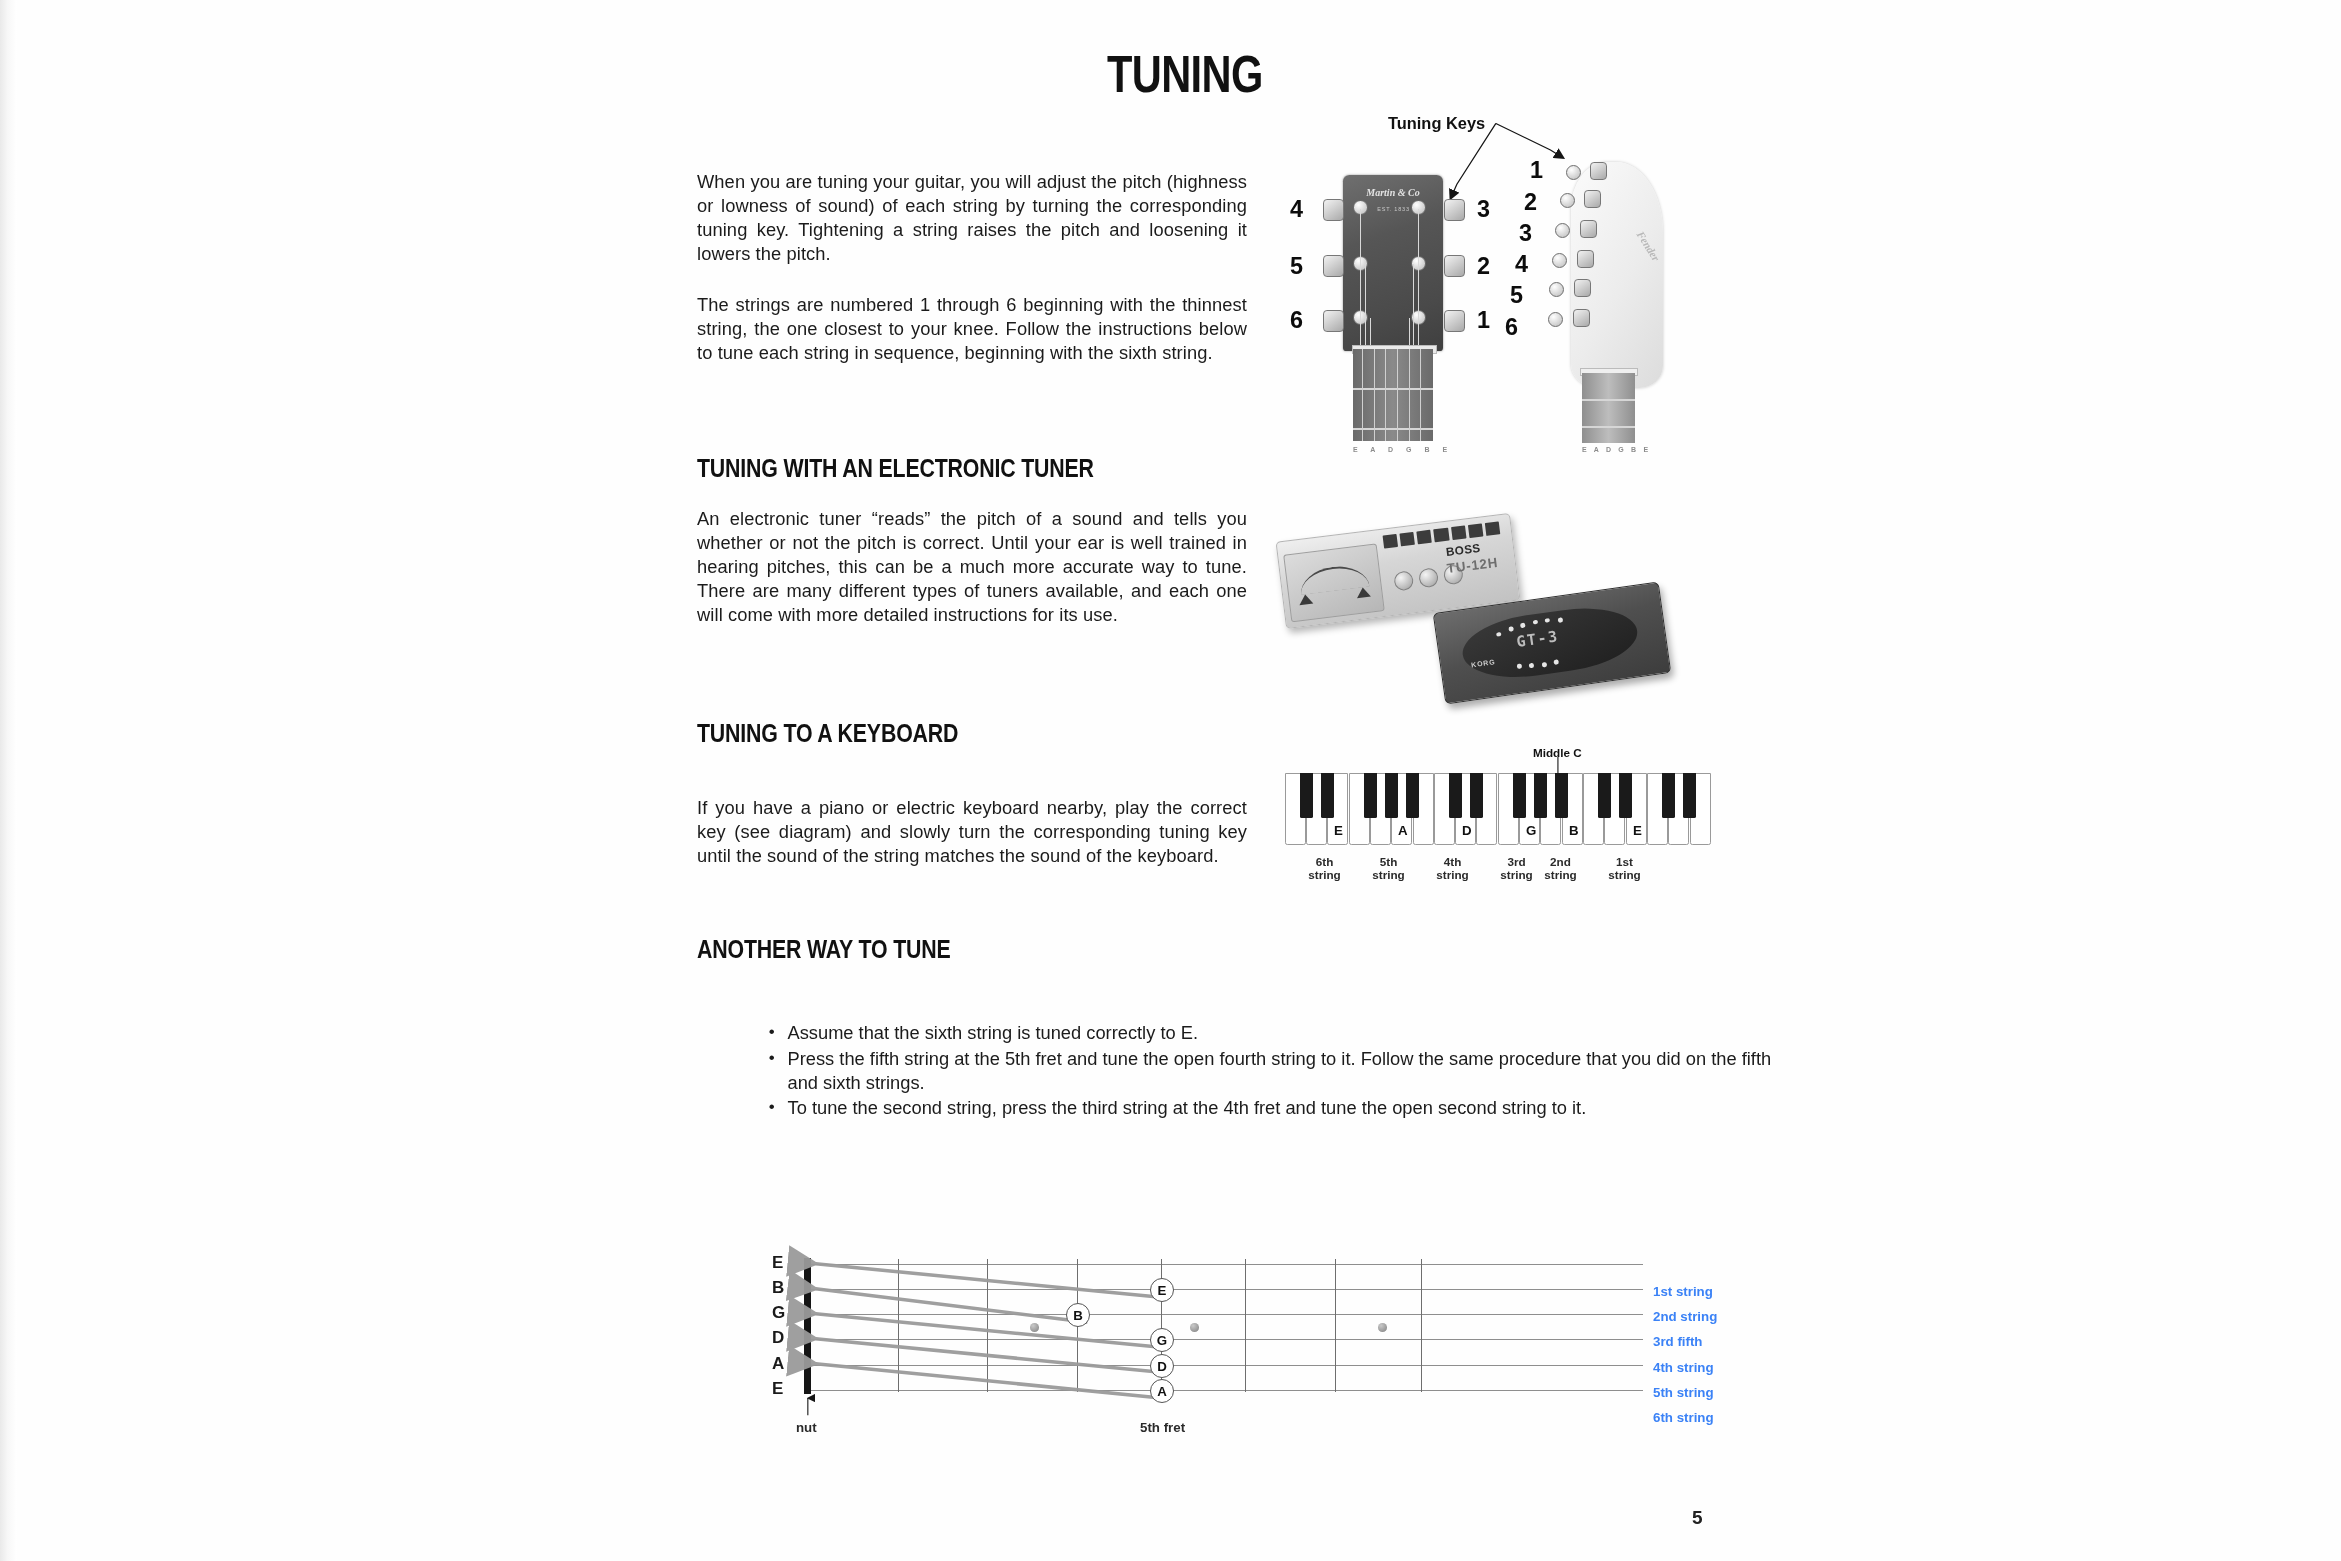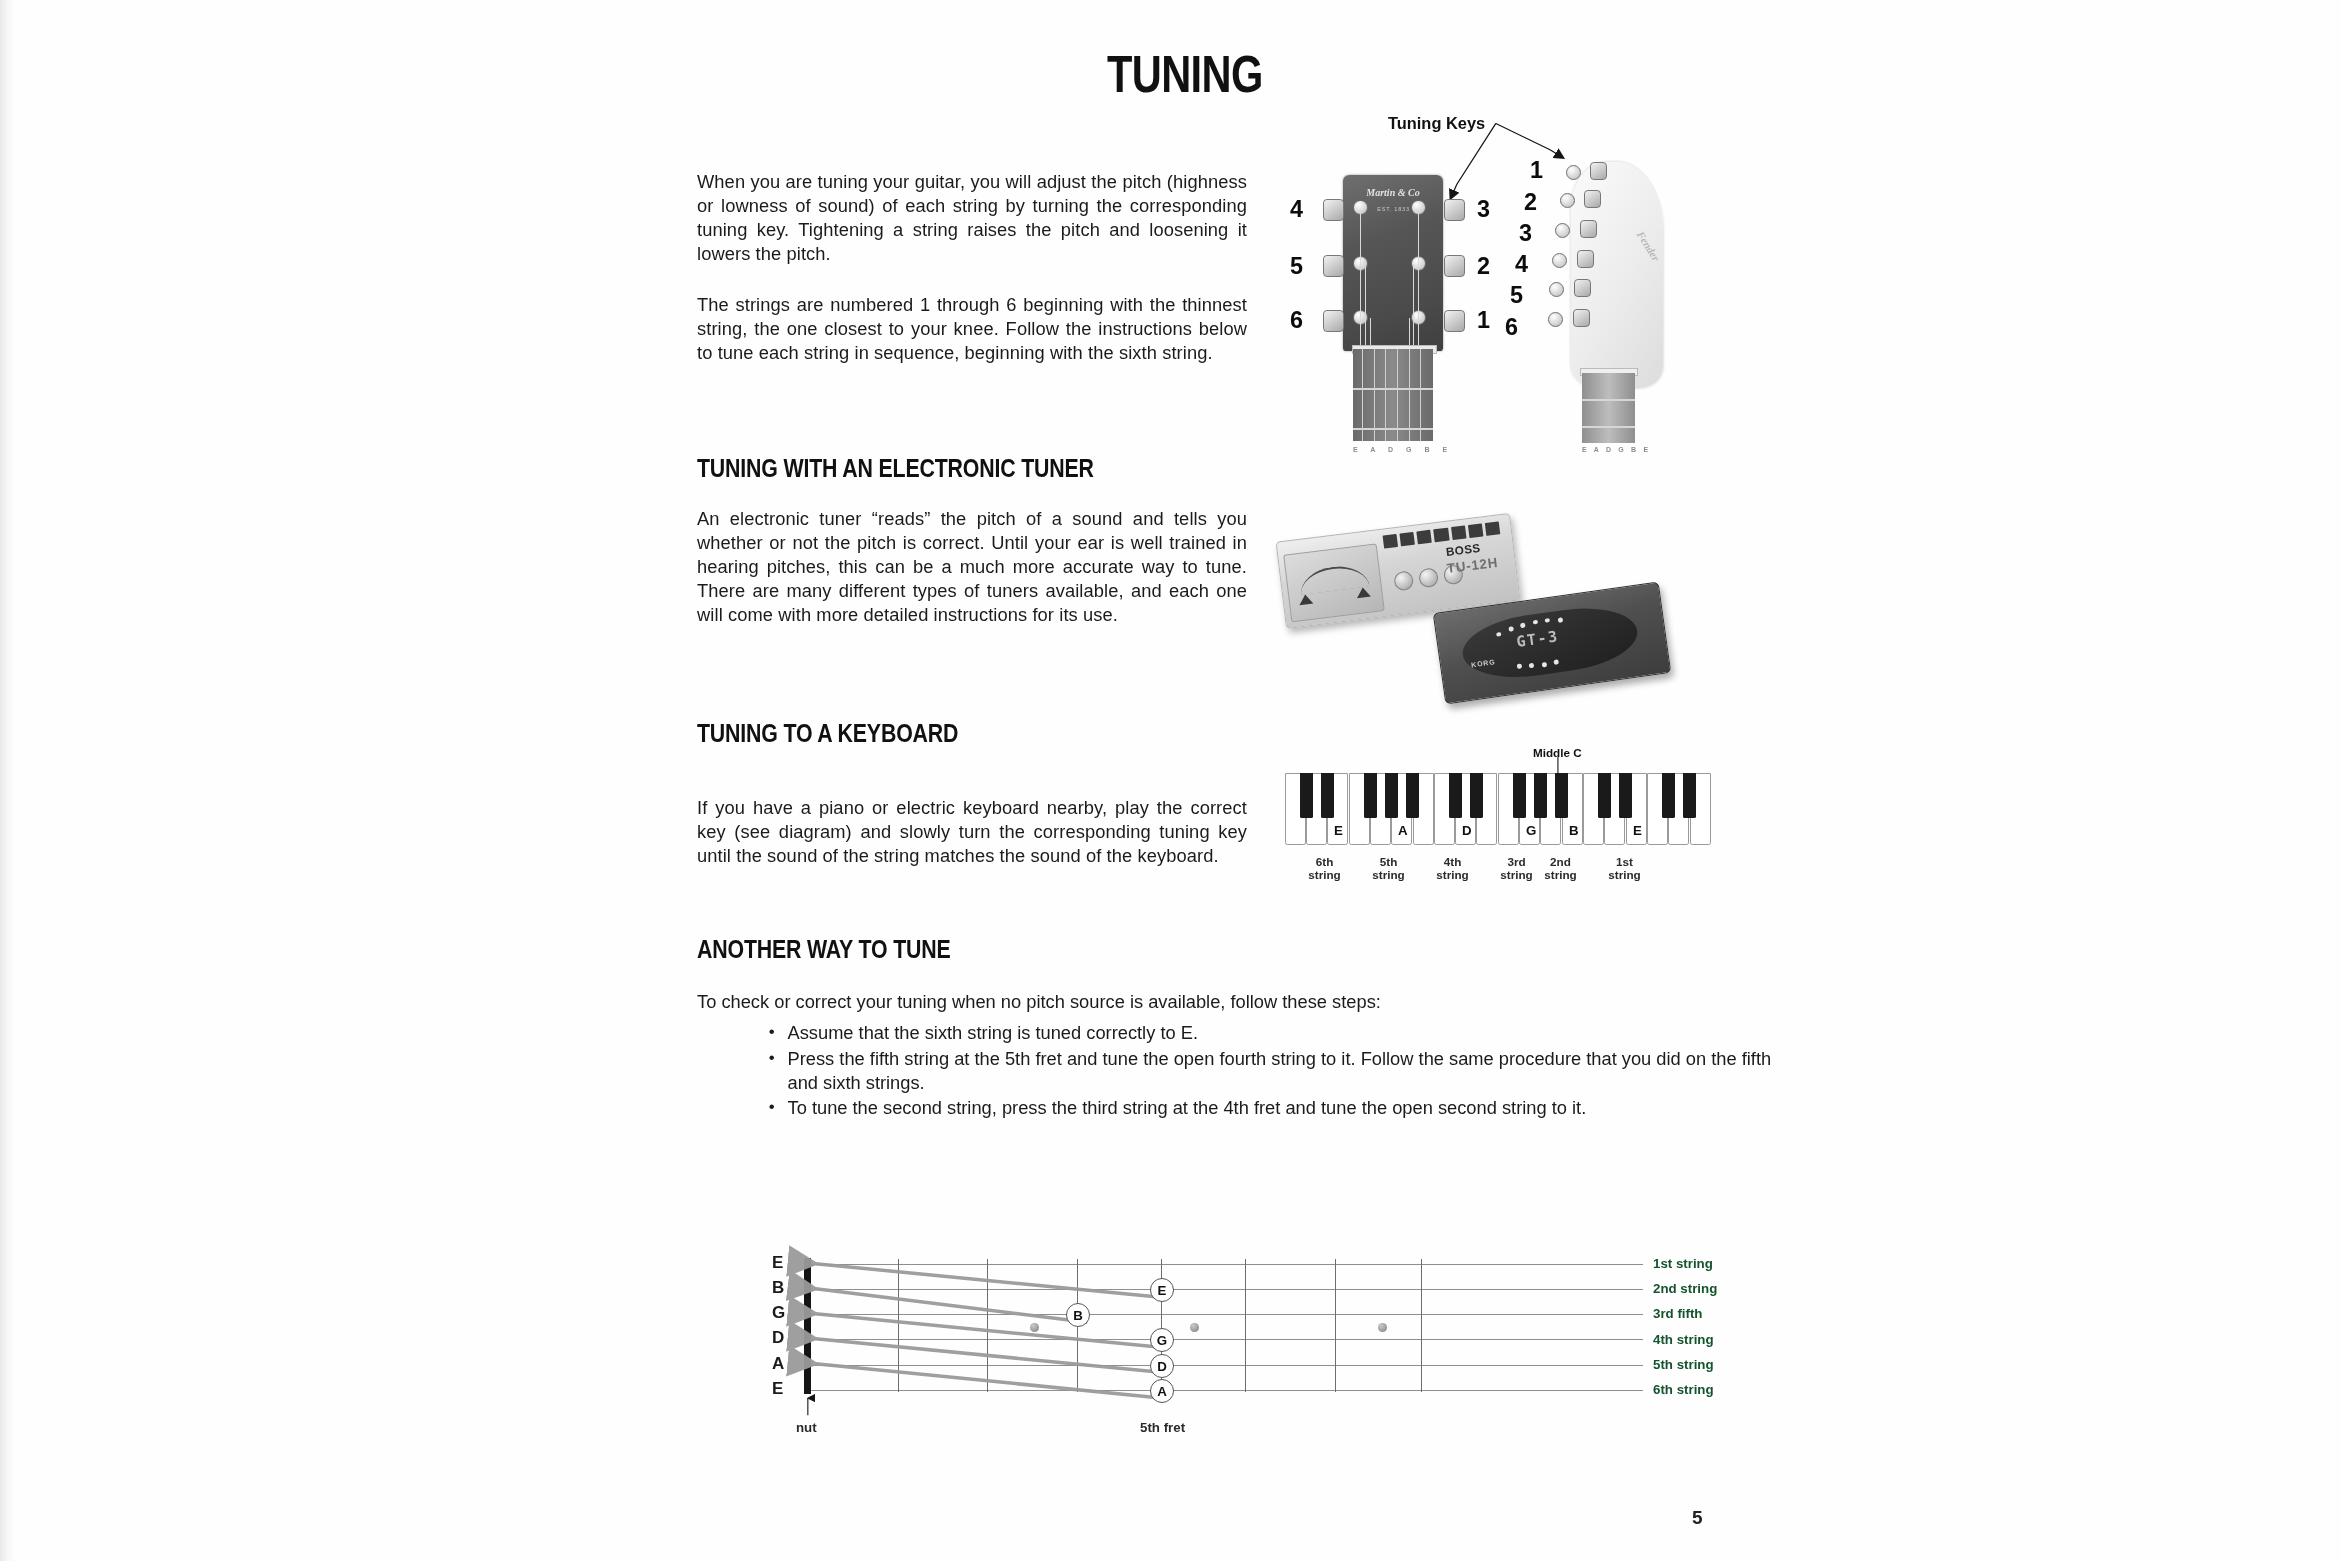--- a/index.html
+++ b/index.html
@@ -118,21 +118,21 @@
   .kb-strlabel{position:absolute;font-size:11.7px;font-weight:700;color:#2b2b2b;
      text-align:center;line-height:13.3px;}
   .kb-midc{position:absolute;font-size:11.7px;font-weight:700;color:#111;white-space:nowrap;}
 
   
   #fig-fretboard{left:761px;top:1245px;width:890px;height:203px;}
   .fb-string{position:absolute;left:47px;height:1.2px;background:#8e8e8e;}
   .fb-fret{position:absolute;top:14px;width:1.2px;height:133px;background:#6e6e6e;}
   .fb-nut{position:absolute;left:43px;top:12.5px;width:7px;height:136px;background:#151515;}
   .fb-open{position:absolute;font-size:17px;font-weight:600;color:#1a1a1a;}
-  .fb-strname{position:absolute;font-size:13.3px;font-weight:600;color:#14532d;white-space:nowrap;}
+  .fb-strname{position:absolute;font-size:13.3px;font-weight:600;color:#3b82f6;white-space:nowrap;margin-top:28px;}
   .fb-note{position:absolute;width:22px;height:22px;border-radius:50%;background:#fff;
      border:1.2px solid #555;font-size:13.3px;font-weight:600;color:#111;
      display:flex;align-items:center;justify-content:center;z-index:5;}
   .fb-dot{position:absolute;width:8.6px;height:8.6px;border-radius:50%;
      background:radial-gradient(circle at 35% 30%,#c9c9c9,#808080);z-index:4;}
   .fb-cap{position:absolute;font-size:13.3px;font-weight:600;color:#2b2b2b;}
   .fb-svg{position:absolute;left:0;top:0;width:890px;height:203px;}
 </style>
 </head>
 <body>
@@ -349,21 +349,20 @@
     </div>
     <div class="kb-strlabel" style="left:253px;top:109px;width:55px;">
       <span>2nd</span><br><span>string</span>
     </div>
     <div class="kb-strlabel" style="left:317px;top:109px;width:55px;">
       <span>1st</span><br><span>string</span>
     </div>
   </div>
 
   <div class="h2" style="left:697px;top:934px;">ANOTHER WAY TO TUNE</div>
-  <div class="intro" style="left:697px;top:990px;">To check or correct your tuning when no pitch source is available, follow these steps:</div>
 
   <ul class="steps">
     <li>Assume that the sixth string is tuned correctly to E.</li>
     <li>Press the fifth string at the 5th fret and tune the open fourth string to it. Follow the same procedure that you did on the fifth and sixth strings.</li>
     <li>To tune the second string, press the third string at the 4th fret and tune the open second string to it.</li>
   </ul>
 
   <div class="fig" id="fig-fretboard">
     <div id="fb-build">
         <div class="fb-string" style="top: 19px; width: 835px;"></div>

